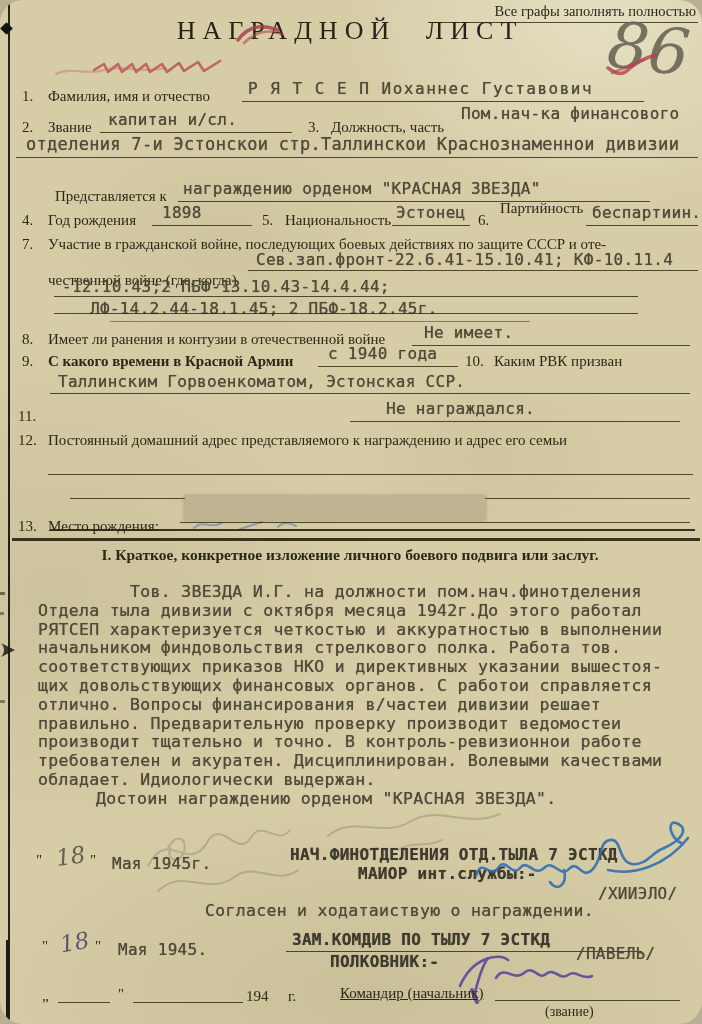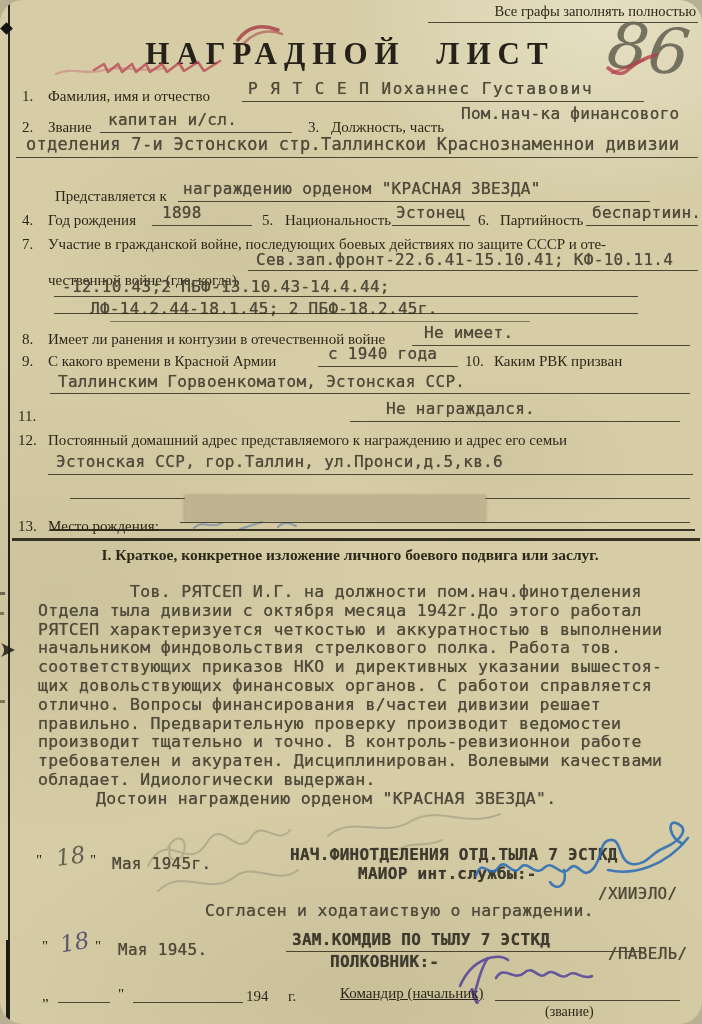--- a/index.html
+++ b/index.html
@@ -45,21 +45,21 @@
 
   <div class="abs print" style="left:420px;top:3px;width:276px;text-align:right;font-size:14.5px;">Все графы заполнять полностью</div>
   <div class="abs u" style="left:428px;top:22px;width:270px;"></div>
 
   <div class="abs hand" style="left:608px;top:12px;font-size:64px;color:rgba(100,98,82,.88);transform:rotate(7deg);">86</div>
   <svg class="abs" style="left:600px;top:50px;" width="62" height="30" viewBox="0 0 62 30">
     <path d="M8,18 C16,24 22,26 29,19 C38,11 48,7 56,5" stroke="#b5414e" stroke-width="3.5" fill="none" opacity=".8" stroke-linecap="round"></path>
     <path d="M12,23 L44,10" stroke="#b5414e" stroke-width="2.5" fill="none" opacity=".6" stroke-linecap="round"></path>
   </svg>
 
-  <div class="abs print-b" style="left:130px;top:36px;width:440px;text-align:center;font-size:31px;font-weight:bold;letter-spacing:7px;word-spacing:16px;color:#26221a;">НАГРАДНОЙ ЛИСТ</div>
+  <div class="abs print-b" style="left:130px;top:16px;width:440px;text-align:center;font-size:26px;font-weight:normal;letter-spacing:7px;word-spacing:16px;color:#26221a;">НАГРАДНОЙ ЛИСТ</div>
   <svg class="abs" style="left:228px;top:20px;" width="64" height="26" viewBox="0 0 64 26">
     <path d="M10,20 C20,6 34,4 50,10" stroke="#a93a44" stroke-width="3.5" fill="none" opacity=".8" stroke-linecap="round"></path>
     <path d="M16,23 C28,11 40,9 54,14" stroke="#a93a44" stroke-width="2.5" fill="none" opacity=".55" stroke-linecap="round"></path>
   </svg>
   <svg class="abs" style="left:88px;top:56px;" width="200" height="22" viewBox="0 0 200 22">
     <path d="M6,14 l10,-6 l4,8 l10,-8 l4,8 l10,-8 l4,8 l10,-8 l4,8 l12,-8 l5,8 l12,-9 l5,8 l14,-9 l6,9 l16,-10" stroke="#b5414e" stroke-width="2.6" fill="none" opacity=".75" stroke-linejoin="round" stroke-linecap="round"></path>
   </svg>
   <svg class="abs" style="left:52px;top:62px;" width="120" height="18" viewBox="0 0 120 18">
     <path d="M4,12 C20,4 34,14 52,8 S88,12 114,6" stroke="#c4606b" stroke-width="2.2" fill="none" opacity=".4" stroke-linecap="round"></path>
   </svg>
@@ -85,73 +85,72 @@
 
   <div class="abs print" style="left:22px;top:212px;">4.</div>
   <div class="abs print" style="left:48px;top:212px;">Год рождения</div>
   <div class="abs typed" style="left:162px;top:203px;">1898</div>
   <div class="abs u" style="left:152px;top:225px;width:100px;"></div>
   <div class="abs print" style="left:262px;top:212px;">5.</div>
   <div class="abs print" style="left:285px;top:212px;">Национальность</div>
   <div class="abs typed" style="left:396px;top:203px;">Эстонец</div>
   <div class="abs u" style="left:392px;top:225px;width:78px;"></div>
   <div class="abs print" style="left:478px;top:212px;">6.</div>
-  <div class="abs print" style="left:500px;top:212px;text-align:right;">Партийность</div>
+  <div class="abs print" style="left:500px;top:200px;text-align:right;">Партийность</div>
   <div class="abs typed" style="left:592px;top:203px;">беспартиин.</div>
   <div class="abs u" style="left:586px;top:225px;width:112px;"></div>
 
   <div class="abs print" style="left:22px;top:236px;">7.</div>
   <div class="abs print" style="left:48px;top:236px;">Участие в гражданской войне, последующих боевых действиях по защите СССР и оте-</div>
   <div class="abs typed" style="left:256px;top:250px;">Сев.зап.фронт-22.6.41-15.10.41; КФ-10.11.4</div>
   <div class="abs u" style="left:248px;top:270px;width:450px;"></div>
   <div class="abs print" style="left:48px;top:272px;">чественной войне (где, когда)</div>
   <div class="abs typed" style="left:62px;top:277px;">-12.10.43;2 ПБФ-13.10.43-14.4.44;</div>
   <div class="abs u" style="left:54px;top:296px;width:584px;"></div>
   <div class="abs typed" style="left:90px;top:299px;">ЛФ-14.2.44-18.1.45; 2 ПБФ-18.2.45г.</div>
   <div class="abs u" style="left:54px;top:313px;width:584px;"></div>
   <div class="abs u" style="left:110px;top:321px;width:420px;border-bottom-color:rgba(45,40,26,.5);"></div>
 
   <div class="abs print" style="left:22px;top:331px;">8.</div>
   <div class="abs print" style="left:48px;top:331px;">Имеет ли ранения и контузии в отечественной войне</div>
   <div class="abs typed" style="left:424px;top:323px;">Не имеет.</div>
   <div class="abs u" style="left:412px;top:345px;width:278px;"></div>
 
   <div class="abs print" style="left:22px;top:353px;">9.</div>
-  <div class="abs print" style="left:48px;top:353px;">С какого времени в Красной Армии</div>
+  <div class="abs print" style="left:48px;top:353px;font-weight:bold;">С какого времени в Красной Армии</div>
   <div class="abs typed" style="left:328px;top:344px;">с 1940 года</div>
   <div class="abs u" style="left:318px;top:366px;width:140px;"></div>
   <div class="abs print" style="left:465px;top:353px;">10.</div>
   <div class="abs print" style="left:494px;top:353px;">Каким РВК призван</div>
   <div class="abs typed" style="left:58px;top:372px;">Таллинским Горвоенкоматом, Эстонская ССР.</div>
   <div class="abs u" style="left:50px;top:393px;width:640px;"></div>
 
   <div class="abs print" style="left:18px;top:408px;">11.</div>
   <div class="abs typed" style="left:386px;top:399px;">Не награждался.</div>
   <div class="abs u" style="left:350px;top:421px;width:330px;"></div>
 
   <div class="abs print" style="left:18px;top:432px;">12.</div>
   <div class="abs print" style="left:48px;top:432px;">Постоянный домашний адрес представляемого к награждению и адрес его семьи</div>
-  <div class="abs typed" style="left:56px;top:452px;">Эстонская ССР, гор.Таллин, ул.Пронси,д.5,кв.6</div>
   <div class="abs u" style="left:48px;top:474px;width:645px;"></div>
 
   <div class="abs u" style="left:70px;top:498px;width:620px;"></div>
   <div class="abs print" style="left:18px;top:518px;">13.</div>
   <div class="abs print" style="left:48px;top:518px;">Место рождения:</div>
   <div class="abs" style="left:185px;top:496px;width:300px;height:24px;background:#bfb392;box-shadow:0 0 3px 1px rgba(150,138,105,.6);"></div>
   <svg class="abs" style="left:188px;top:515px;" width="130" height="20" viewBox="0 0 130 20">
     <path d="M6,13 C16,4 24,15 34,8 M52,14 l22,-7 M90,12 c6,-6 12,-4 18,-1" stroke="#4a6fa8" stroke-width="2" fill="none" opacity=".5" stroke-linecap="round"></path>
   </svg>
   <div class="abs u" style="left:180px;top:522px;width:510px;"></div>
   <div class="abs u2" style="left:50px;top:529px;width:645px;"></div>
   <div class="abs u2" style="left:12px;top:538px;width:688px;border-bottom-width:3px;"></div>
 
   <div class="abs print print-b center" style="left:40px;top:546px;width:620px;font-size:15.5px;">I. Краткое, конкретное изложение личного боевого подвига или заслуг.</div>
 
   <div class="abs" style="left:38px;top:583px;width:665px;">
-    <div class="bodyline" style="padding-left:92px;">Тов. РЯТСЕП И.Г. на должности пом.нач.финотделения</div>
+    <div class="bodyline" style="padding-left:92px;">Тов. ЗВЕЗДА И.Г. на должности пом.нач.финотделения</div>
     <div class="bodyline">Отдела тыла дивизии с октября месяца 1942г.До этого работал</div>
     <div class="bodyline">РЯТСЕП характеризуется четкостью и аккуратностью в выполнении</div>
     <div class="bodyline">начальником финдовольствия стрелкового полка. Работа тов.</div>
     <div class="bodyline">соответствующих приказов НКО и директивных указании вышестоя-</div>
     <div class="bodyline">щих довольствующих финансовых органов. С работои справляется</div>
     <div class="bodyline">отлично. Вопросы финансирования в/частеи дивизии решает</div>
     <div class="bodyline">правильно. Предварительную проверку производит ведомостеи</div>
     <div class="bodyline">производит тщательно и точно. В контроль-ревизионнои работе</div>
     <div class="bodyline">требователен и акуратен. Дисциплинирован. Волевыми качествами</div>
     <div class="bodyline">обладает. Идиологически выдержан.</div>
@@ -186,21 +185,21 @@
 
   <div class="abs typed" style="left:205px;top:901px;font-size:16.5px;">Согласен и ходатаиствую о награждении.</div>
 
   <div class="abs print" style="left:42px;top:938px;">"</div>
   <div class="abs hand" style="left:60px;top:929px;font-size:23px;color:#5c566e;transform:rotate(-10deg);">18</div>
   <div class="abs print" style="left:95px;top:938px;">"</div>
   <div class="abs typed" style="left:118px;top:940px;">Мая 1945.</div>
   <div class="abs typed typed-b" style="left:292px;top:930px;">ЗАМ.КОМДИВ ПО ТЫЛУ 7 ЭСТКД</div>
   <div class="abs u" style="left:286px;top:951px;width:356px;"></div>
   <div class="abs typed typed-b" style="left:330px;top:952px;">ПОЛКОВНИК:-</div>
-  <div class="abs typed" style="left:608px;top:944px;text-align:right;">/ПАВЕЛЬ/</div>
+  <div class="abs typed" style="left:576px;top:944px;text-align:right;">/ПАВЕЛЬ/</div>
   <svg class="abs" style="left:432px;top:946px;" width="180" height="58" viewBox="0 0 180 58">
     <g stroke="#5a4a9c" fill="none" stroke-width="2.6" opacity=".9" stroke-linecap="round">
       <path d="M28,40 C40,12 66,6 76,14"></path>
       <path d="M56,12 C50,20 44,40 42,52"></path>
       <path d="M64,32 C72,18 82,36 92,27 S106,35 114,28 S128,35 136,29 S150,35 160,30"></path>
       <path d="M40,44 L45,56" stroke-width="4"></path>
     </g>
   </svg>
 
   <div class="abs print" style="left:42px;top:988px;">„</div>

